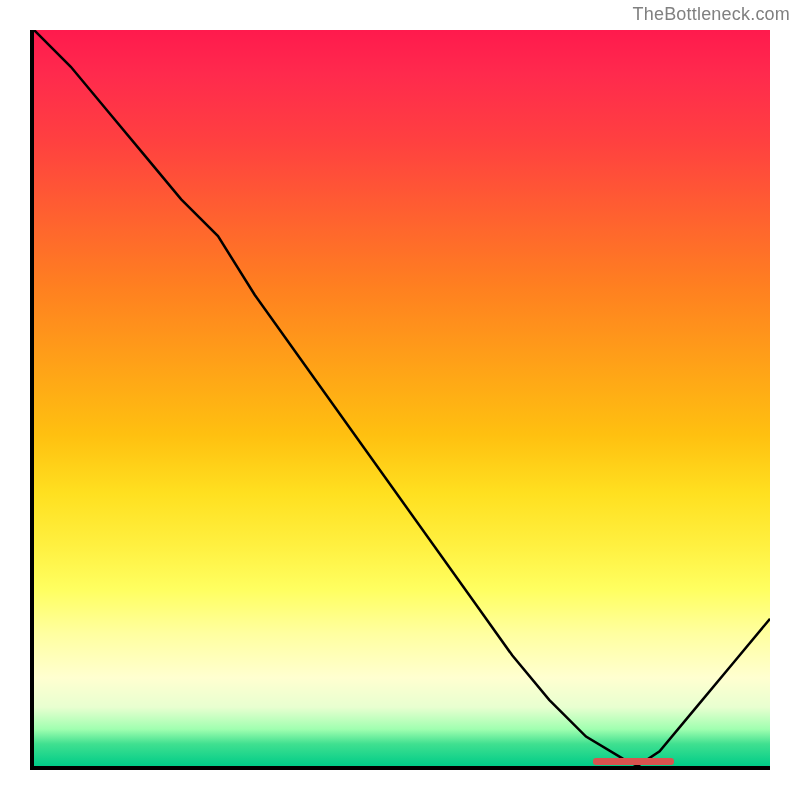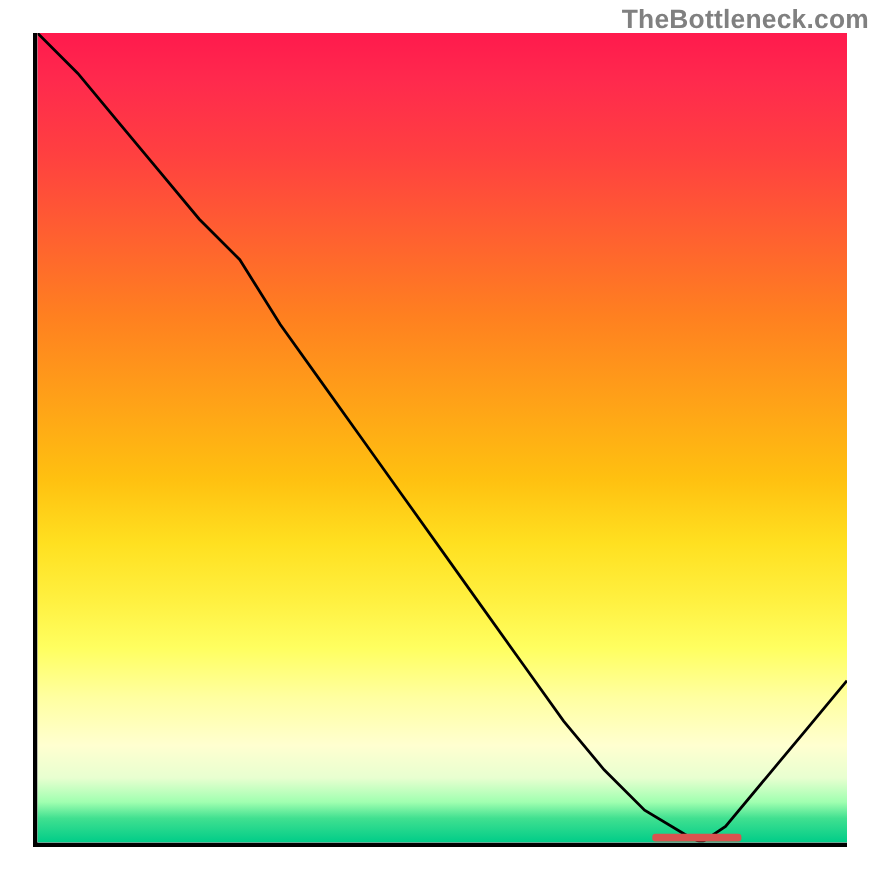--- a/index.html
+++ b/index.html
@@ -13,22 +13,22 @@
   .chart-wrapper {
     position: relative;
     width: 800px;
     height: 800px;
   }
   .watermark {
     position: absolute;
     top: 4px;
     right: 10px;
     color: #808080;
-    font-size: 24px;
-    font-weight: 700;
+    font-size: 18px;
+    font-weight: 400;
     letter-spacing: 0.2px;
     z-index: 10;
     text-align: center;
   }
   .axis-area {
     position: absolute;
     left: 30px;
     top: 30px;
     width: 740px;
     height: 740px;

